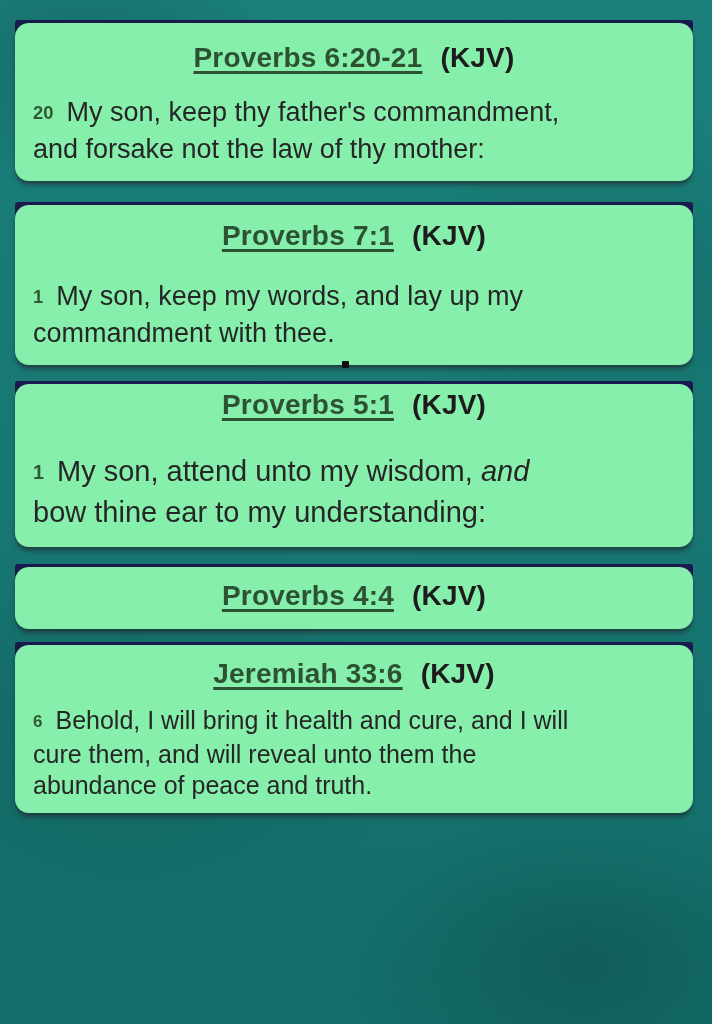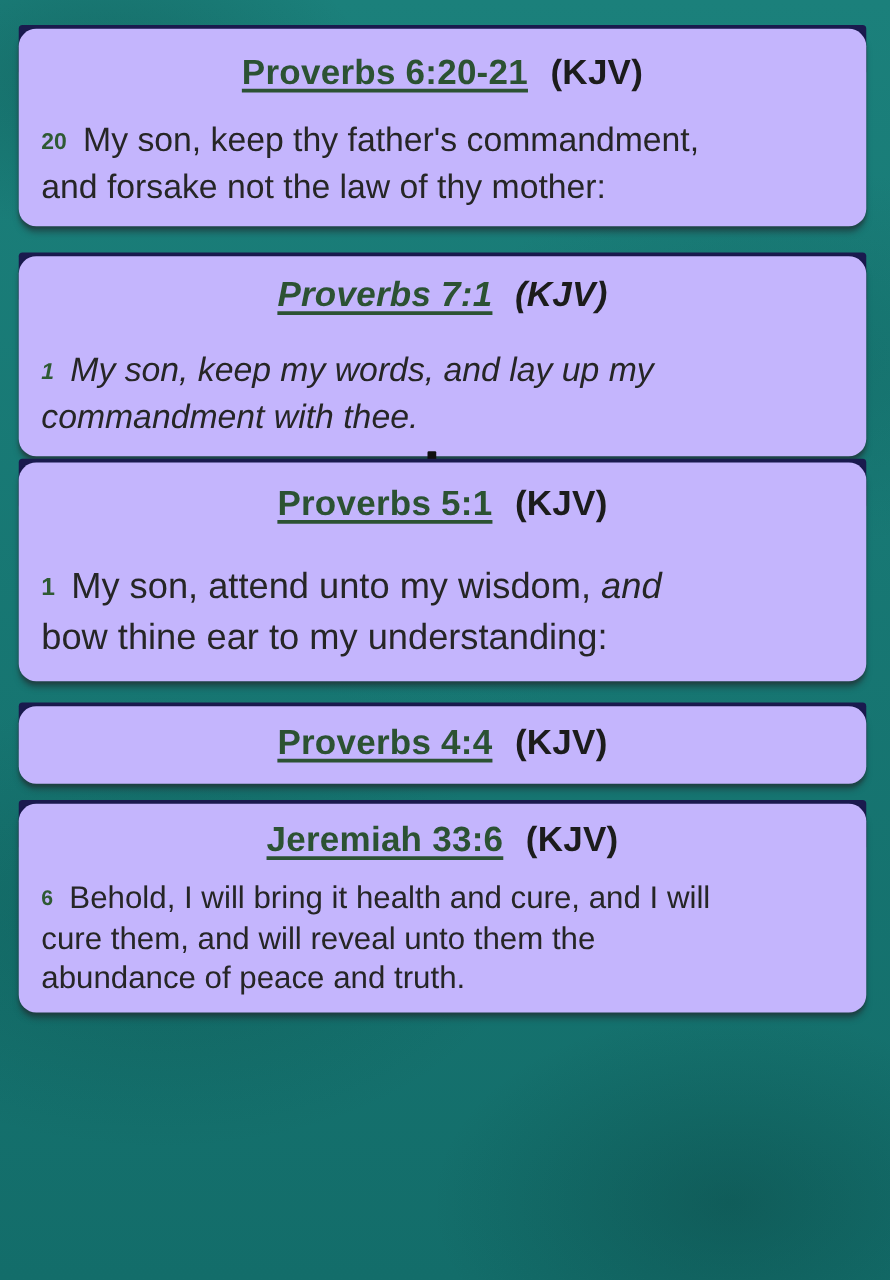--- a/index.html
+++ b/index.html
@@ -21,33 +21,33 @@
       linear-gradient(#1b807b, #136d6a);
   }
   .collage {
     position: absolute;
     left: 15px;
     top: 23px;
     width: 678px;
   }
   .card-wrap { position: relative; }
   .w1 { margin-bottom: 24px; }
-  .w2 { margin-bottom: 5px; font-style: italic; }
+  .w2 { margin-bottom: 19px; }
   .w3 { margin-bottom: 20px; }
   .w4 { margin-bottom: 16px; }
   .navy-layer {
     position: absolute;
     top: -3px; left: 0; right: 0;
     height: 40px;
     background: #1a1a4e;
     border-radius: 3px;
   }
   .card {
     position: relative;
-    background: #c4b5fd;
+    background: #86efac;
     border-radius: 14px;
     box-shadow: 0 5px 5px -1px rgba(35,38,44,0.55), 0 2px 2px rgba(35,38,44,0.25);
     color: #262626;
   }
   .heading {
     text-align: center;
     font-weight: 700;
     font-size: 28px;
     line-height: 34px;
     letter-spacing: 0.2px;
@@ -80,21 +80,21 @@
   .c1 { padding: 18px 18px 14px; }
   .c1 .heading { margin-bottom: 20px; }
   .c1 .verse-body { font-size: 27px; line-height: 35px; }
   .c1 .verse { margin-bottom: 12px; }
   .c1 .verse:last-child { margin-bottom: 0; }
 
   .c2 { padding: 14px 18px 14px; }
   .c2 .heading { margin-bottom: 26px; }
   .c2 .verse-body { font-size: 27px; line-height: 35px; }
 
-  .c3 { padding: 16px 18px 16px; }
+  .c3 { padding: 4px 18px 16px; }
   .c3 .heading { margin-bottom: 30px; }
   .c3 .verse-body { font-size: 29px; line-height: 38px; }
 
   .c4 { padding: 12px 18px 12px; }
   .c4 .heading { margin-bottom: 4px; }
   .c4 .verse-body { font-size: 27px; line-height: 35px; }
 
   .c5 { padding: 12px 18px 12px; }
   .c5 .heading { margin-bottom: 14px; }
   .c5 .verse-body { font-size: 25px; line-height: 31px; }

